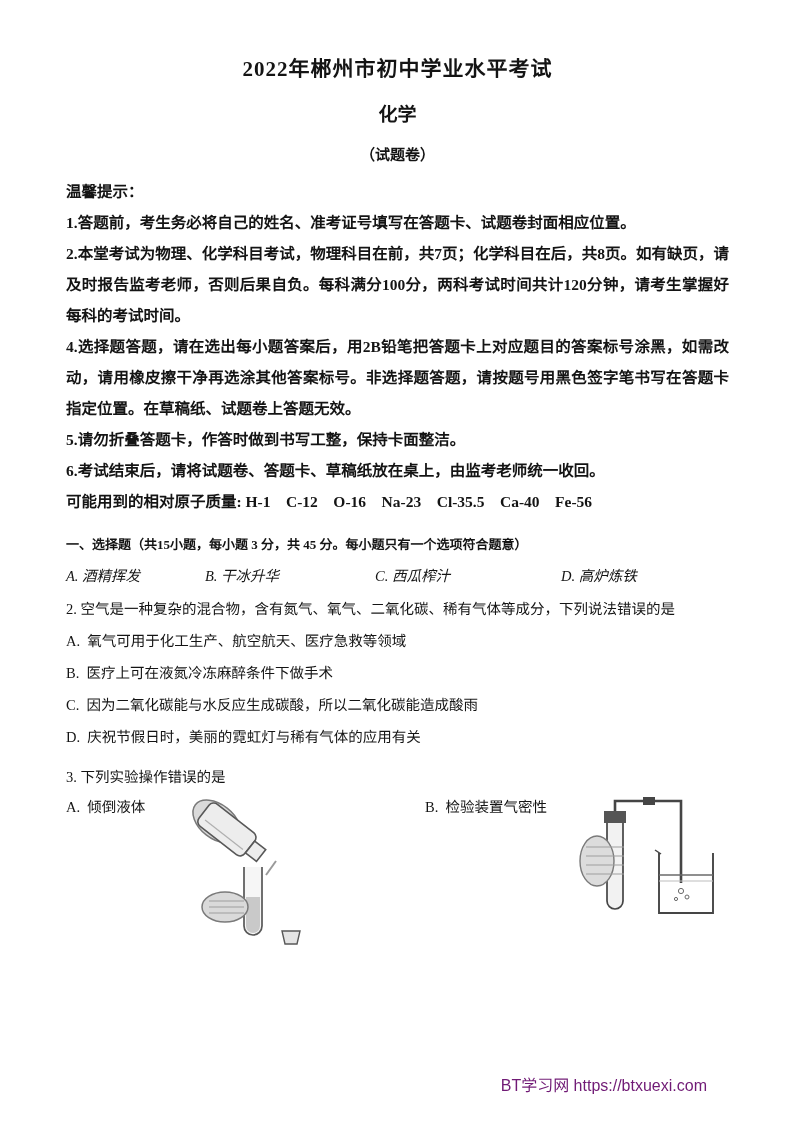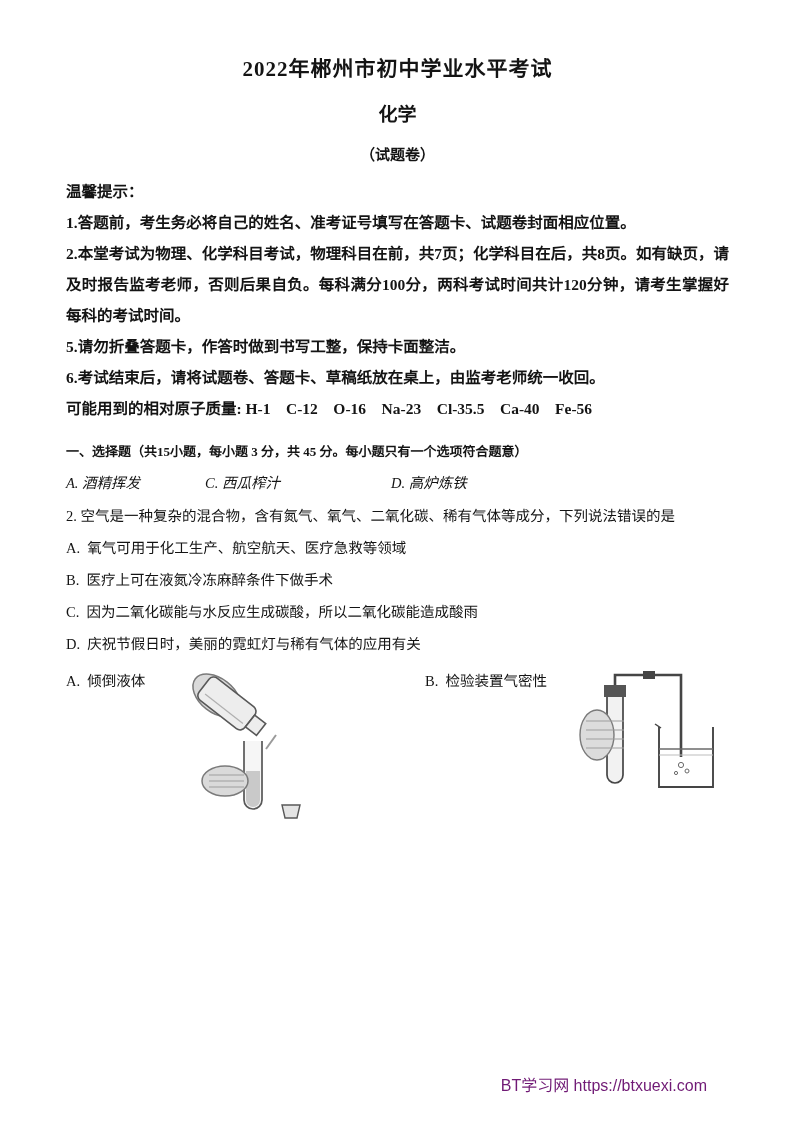--- a/index.html
+++ b/index.html
@@ -51,44 +51,47 @@
 <div class="page">
 
   <h1 class="title">2022年郴州市初中学业水平考试</h1>
   <h2 class="subject">化学</h2>
   <div class="paper-type">（试题卷）</div>
 
   <div class="notice">
     <p class="notice-heading bold">温馨提示：</p>
     <p class="notice-item bold">1.答题前，考生务必将自己的姓名、准考证号填写在答题卡、试题卷封面相应位置。</p>
     <p class="notice-item bold">2.本堂考试为物理、化学科目考试，物理科目在前，共7页；化学科目在后，共8页。如有缺页，请及时报告监考老师，否则后果自负。每科满分100分，两科考试时间共计120分钟，请考生掌握好每科的考试时间。</p>
+    <p class="notice-item bold">4.选择题答题，请在选出每小题答案后，用2B铅笔把答题卡上对应题目的答案标号涂黑，如需改动，请用橡皮擦干净再选涂其他答案标号。非选择题答题，请按题号用黑色签字笔书写在答题卡指定位置。在草稿纸、试题卷上答题无效。</p>
     <p class="notice-item bold">5.请勿折叠答题卡，作答时做到书写工整，保持卡面整洁。</p>
     <p class="notice-item bold">6.考试结束后，请将试题卷、答题卡、草稿纸放在桌上，由监考老师统一收回。</p>
     <p class="notice-item bold">可能用到的相对原子质量: H-1    C-12    O-16    Na-23    Cl-35.5    Ca-40    Fe-56</p>
   </div>
 
   <p class="section-heading bold">一、选择题（共15小题，每小题 3 分，共 45 分。每小题只有一个选项符合题意）</p>
 
   <div class="question">
     <div class="options-row">
       <span class="opt opt-a">A. 酒精挥发</span>
+      <span class="opt opt-b">B. 干冰升华</span>
       <span class="opt opt-c">C. 西瓜榨汁</span>
       <span class="opt opt-d">D. 高炉炼铁</span>
     </div>
   </div>
 
   <div class="question">
     <p class="stem">2. 空气是一种复杂的混合物，含有氮气、氧气、二氧化碳、稀有气体等成分，下列说法错误的是</p>
     <p class="opt-line">A.  氧气可用于化工生产、航空航天、医疗急救等领域</p>
     <p class="opt-line">B.  医疗上可在液氮冷冻麻醉条件下做手术</p>
     <p class="opt-line">C.  因为二氧化碳能与水反应生成碳酸，所以二氧化碳能造成酸雨</p>
     <p class="opt-line">D.  庆祝节假日时，美丽的霓虹灯与稀有气体的应用有关</p>
   </div>
 
   <div class="question q3">
+    <p class="stem">3. 下列实验操作错误的是</p>
     <div class="figures-row">
 
       <span class="fig-label a">A.  倾倒液体</span>
 
       <svg class="figure" width="175" height="152" viewBox="0 0 175 152" xmlns="http://www.w3.org/2000/svg">
 
         <g transform="rotate(38 72 40)">
           <ellipse cx="50" cy="40" rx="27" ry="17" fill="#dadada" stroke="#7a7a7a" stroke-width="1.5"></ellipse>
           <rect x="34" y="26" width="58" height="28" rx="6" fill="#ededed" stroke="#585858" stroke-width="1.6"></rect>
           <rect x="92" y="32" width="14" height="15" fill="#ededed" stroke="#585858" stroke-width="1.6"></rect>

